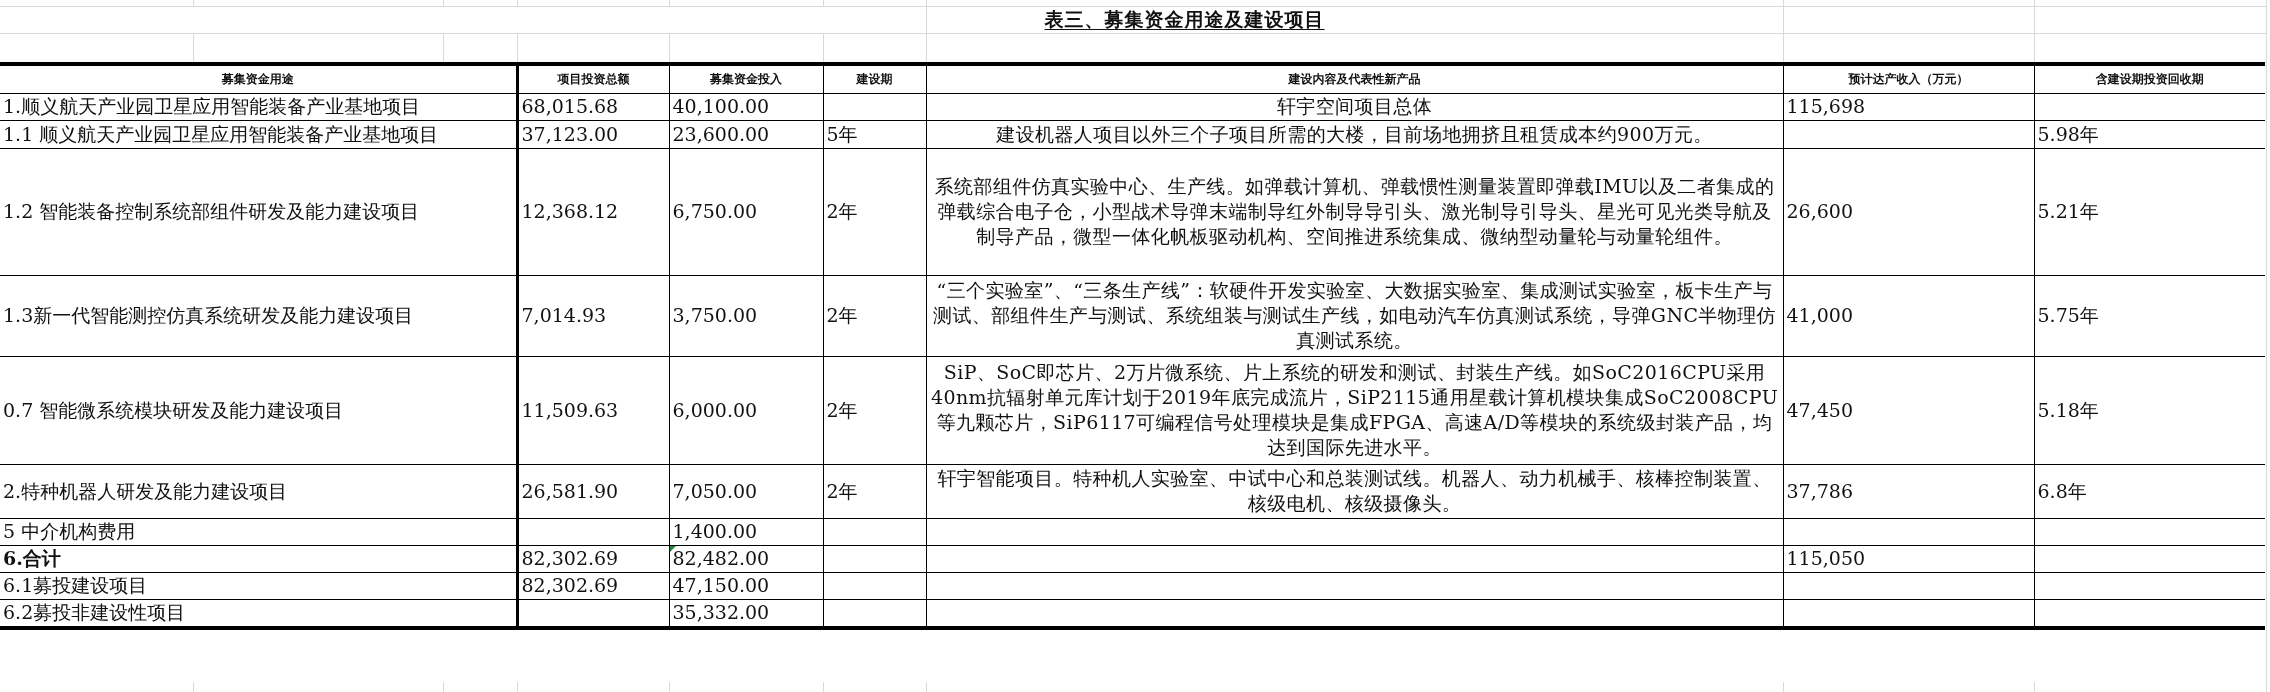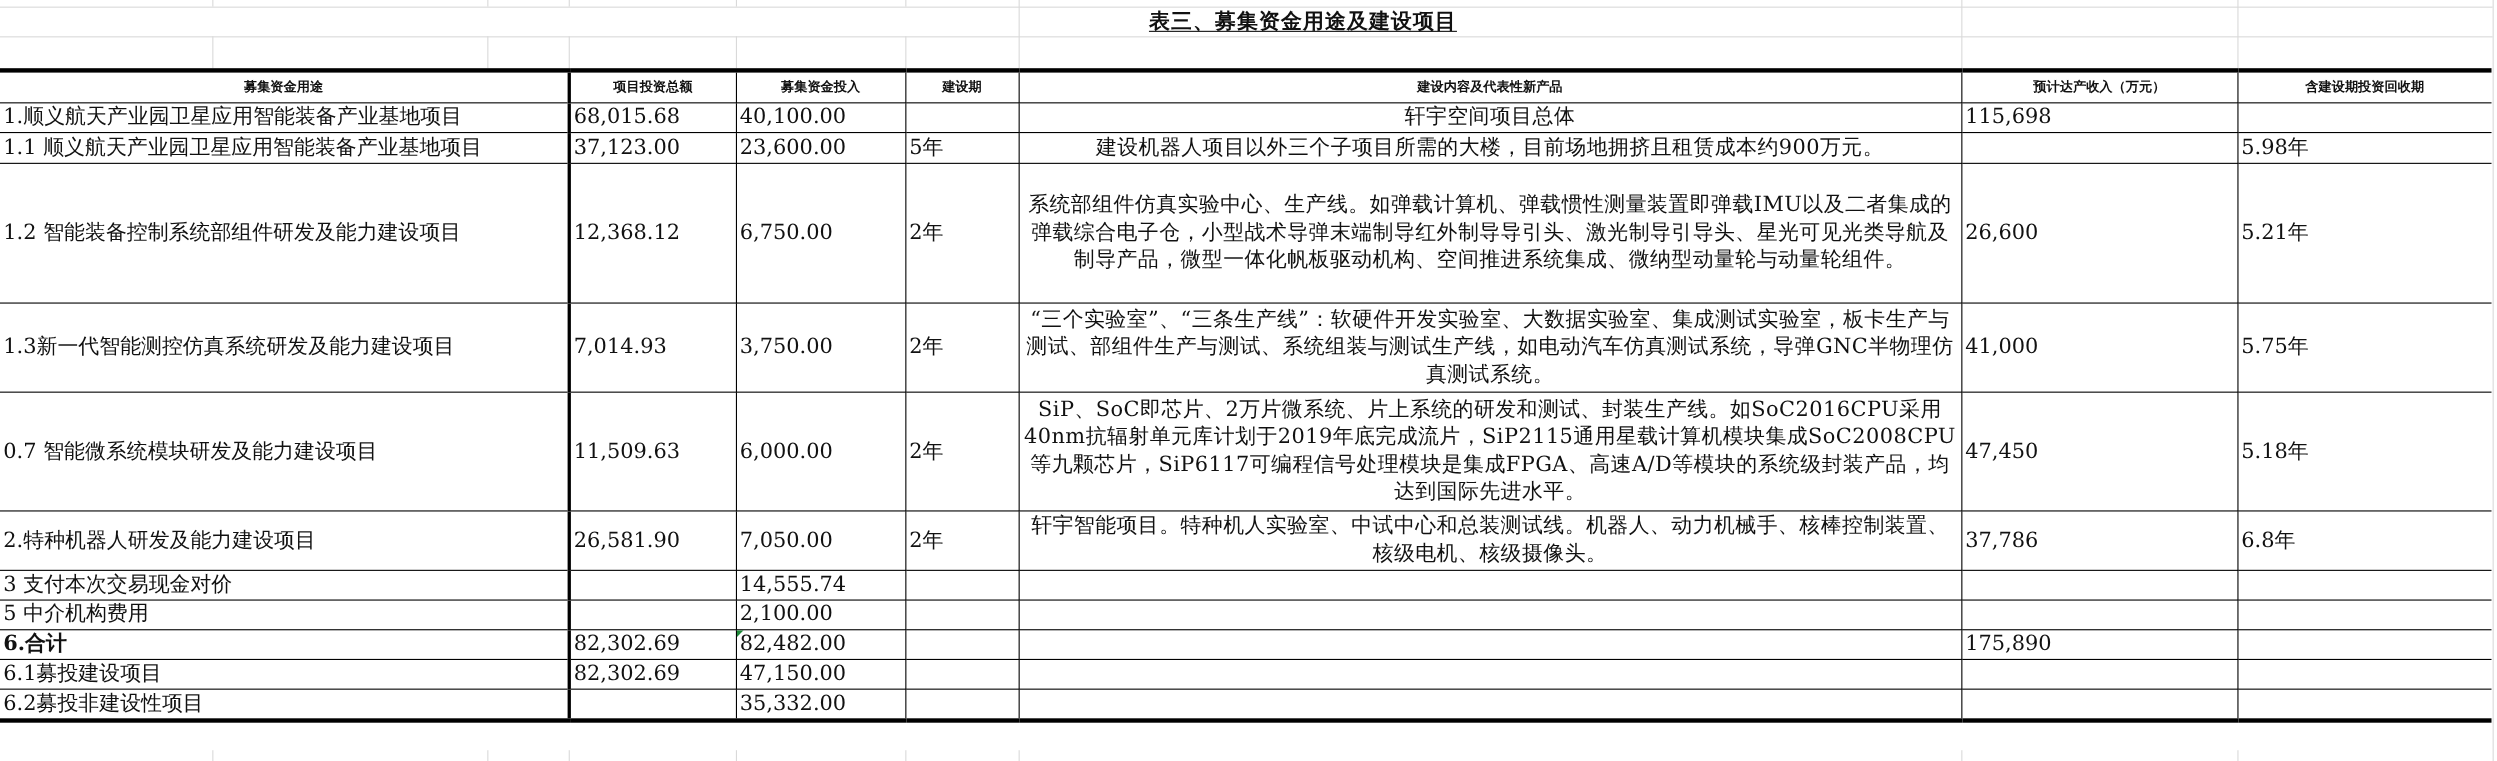--- a/index.html
+++ b/index.html
@@ -128,44 +128,35 @@
   <tr style="height:54px">
     <td class="c1">2.特种机器人研发及能力建设项目</td>
     <td class="num">26,581.90</td>
     <td class="num">7,050.00</td>
     <td class="num">2年</td>
     <td class="desc">轩宇智能项目。特种机人实验室、中试中心和总装测试线。机器人、动力机械手、核棒控制装置、核级电机、核级摄像头。</td>
     <td class="num">37,786</td>
     <td class="num">6.8年</td>
   </tr>
   <tr style="height:27px">
-    <td class="c1">3 支付本次交易现金对价</td>
-    <td class="num"></td>
-    <td class="num">14,555.74</td>
-    <td class="num"></td>
-    <td class="desc"></td>
-    <td class="num"></td>
-    <td class="num"></td>
-  </tr>
-  <tr style="height:27px">
     <td class="c1">5 中介机构费用</td>
     <td class="num"></td>
-    <td class="num">2,100.00</td>
+    <td class="num">1,400.00</td>
     <td class="num"></td>
     <td class="desc"></td>
     <td class="num"></td>
     <td class="num"></td>
   </tr>
   <tr style="height:27px">
     <td class="c1 bold">6.合计</td>
     <td class="num">82,302.69</td>
     <td class="num" style="position:relative"><span class="err-mark" style="left:0;top:0"></span><span>82,482.00</span></td>
     <td class="num"></td>
     <td class="desc"></td>
-    <td class="num">175,890</td>
+    <td class="num">115,050</td>
     <td class="num"></td>
   </tr>
   <tr style="height:27px">
     <td class="c1">6.1募投建设项目</td>
     <td class="num">82,302.69</td>
     <td class="num">47,150.00</td>
     <td class="num"></td>
     <td class="desc"></td>
     <td class="num"></td>
     <td class="num"></td>

